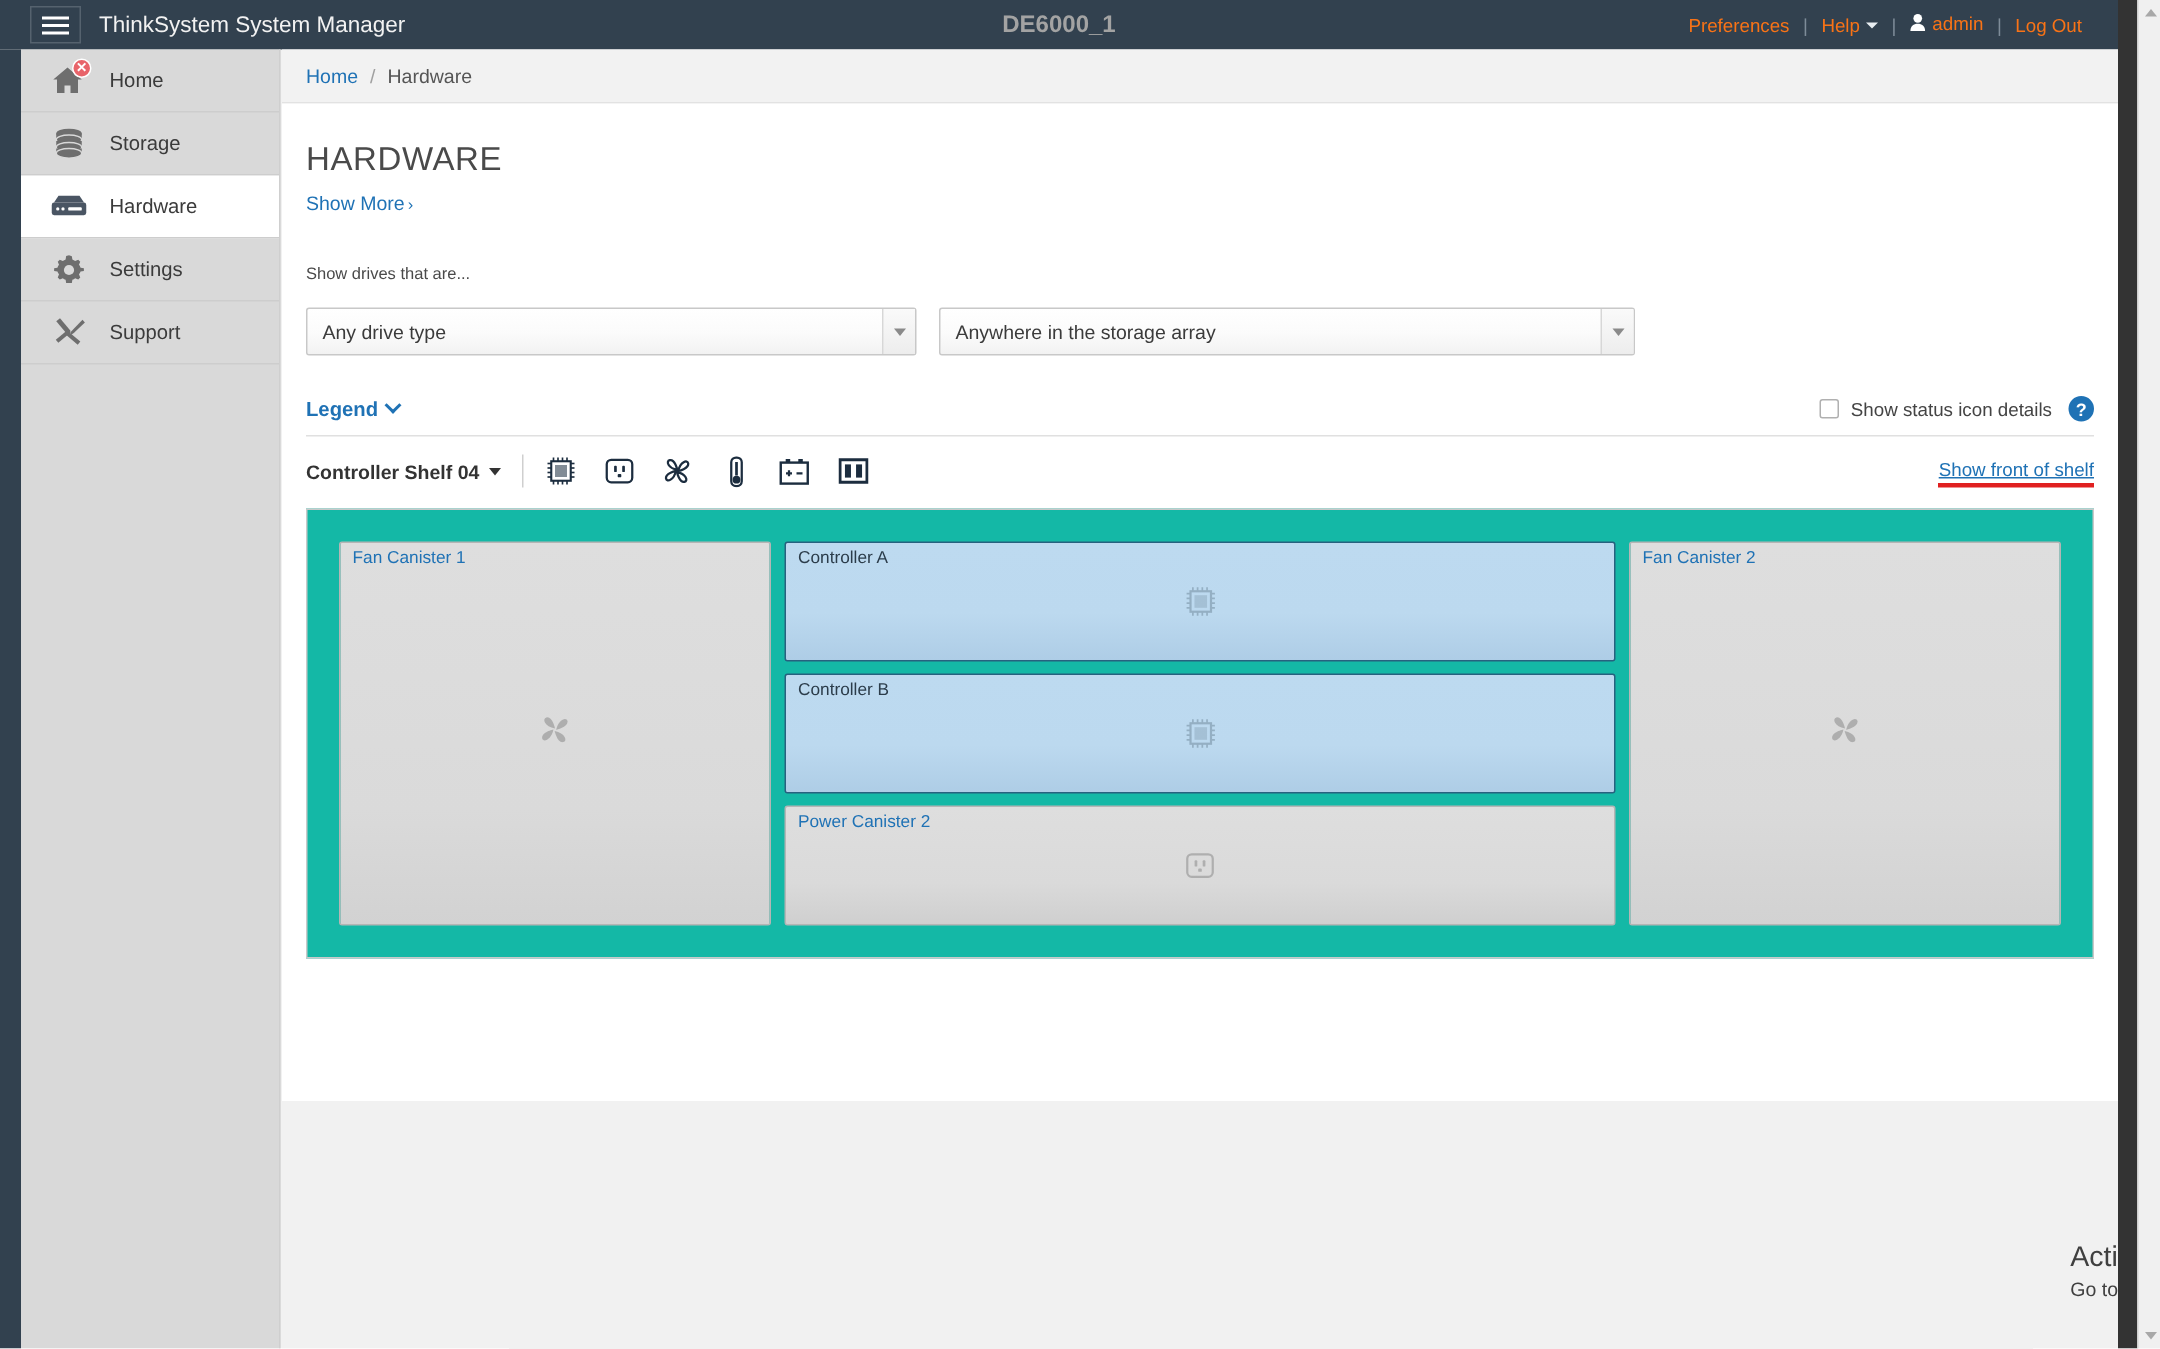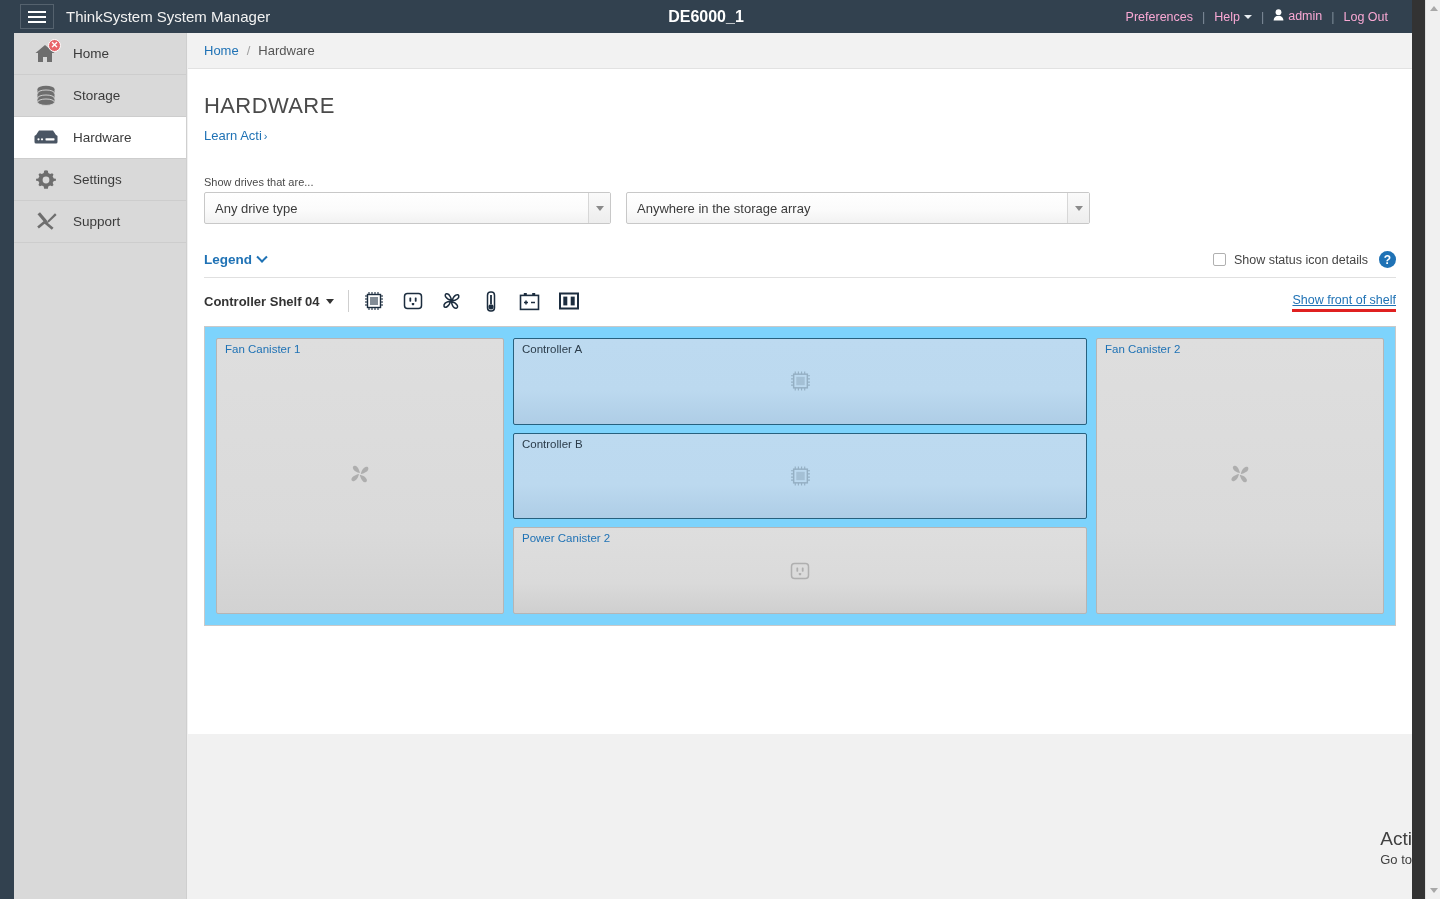--- a/index.html
+++ b/index.html
@@ -67,31 +67,31 @@
   #app-title {
     position: absolute; left: 66px; top: 0;
     height: 33px; line-height: 33px;
     font-size: 15px; color: #f2f2f2;
     white-space: nowrap;
   }
   #system-name {
     position: absolute; left: 0; top: 0;
     width: 1412px; height: 33px; line-height: 33px;
     text-align: center;
-    font-size: 16px; font-weight: bold; color: #ffffff;
+    font-size: 16px; font-weight: bold; color: #a3a3a3;
     pointer-events: none;
   }
   #header-right {
     position: absolute; right: 22px; top: 0;
     height: 33px;
     display: flex; align-items: center; gap: 0px;
     font-size: 12.5px;
   }
   #header-right a {
-    color: #f9a8d4; text-decoration: none; cursor: pointer;
+    color: #f97316; text-decoration: none; cursor: pointer;
     padding: 0 2px; white-space: nowrap;
   }
   .hr-sep { color: #7e8c99; padding: 0 7px; }
   .caret-down {
     display: inline-block; width: 0; height: 0;
     border-left: 4px solid transparent;
     border-right: 4px solid transparent;
     border-top: 4px solid #e9eef2;
     margin-left: 4px; vertical-align: middle;
   }
@@ -181,21 +181,21 @@
     margin-top: 9px;
     color: #1f72b5; font-size: 13px; text-decoration: none; cursor: pointer;
   }
   .chev-right { font-size: 11px; margin-left: 2px; }
 
   #filter-label {
     margin-top: 32px;
     font-size: 11px; color: #4a4a4a;
   }
   #filter-row {
-    margin-top: 4px;
+    margin-top: 16px;
     display: flex; gap: 15px;
   }
   .select-box {
     position: relative;
     height: 32px;
     background: linear-gradient(180deg,#ffffff 0%,#fbfbfb 55%,#f2f2f2 100%);
     border: 1px solid #c8c8c8;
     border-radius: 2px;
     display: flex; align-items: center;
     padding: 0 34px 0 10px;
@@ -289,22 +289,22 @@
     color: #1f72b5; font-size: 12.5px;
     text-decoration: underline; cursor: pointer;
     border-bottom: 3px solid #e02020;
     padding-bottom: 2px;
   }
 
   
   #shelf {
     margin-top: 14px;
     border: 1px solid #c9c9c9;
-    background: #7dd3fc;
-    padding: 11px;
+    background: #14b8a6;
+    padding: 21px;
     display: flex; gap: 9px;
     height: 300px;
   }
   .fan-bay {
     flex: 0 0 288px;
     background: linear-gradient(180deg,#dedede 0%,#dadada 70%,#d2d2d2 100%);
     border: 1px solid #b5b5b5;
     border-radius: 2px;
     position: relative;
   }
@@ -464,21 +464,21 @@
       <a>Home</a>
       <span class="bc-sep">/</span>
       <span class="bc-current">Hardware</span>
     </div>
 
     <div id="page-panel">
 
       <h1 id="page-title">HARDWARE</h1>
 
       <a id="learn-more">
-        <span>Learn Acti</span><span class="chev-right">›</span>
+        <span>Show More</span><span class="chev-right">›</span>
       </a>
 
       <div id="filter-label">Show drives that are...</div>
 
       <div id="filter-row">
         <div class="select-box w1">
           <span>Any drive type</span>
           <span class="select-arrow">
               <span class="tri-sm"></span>
             </span>

